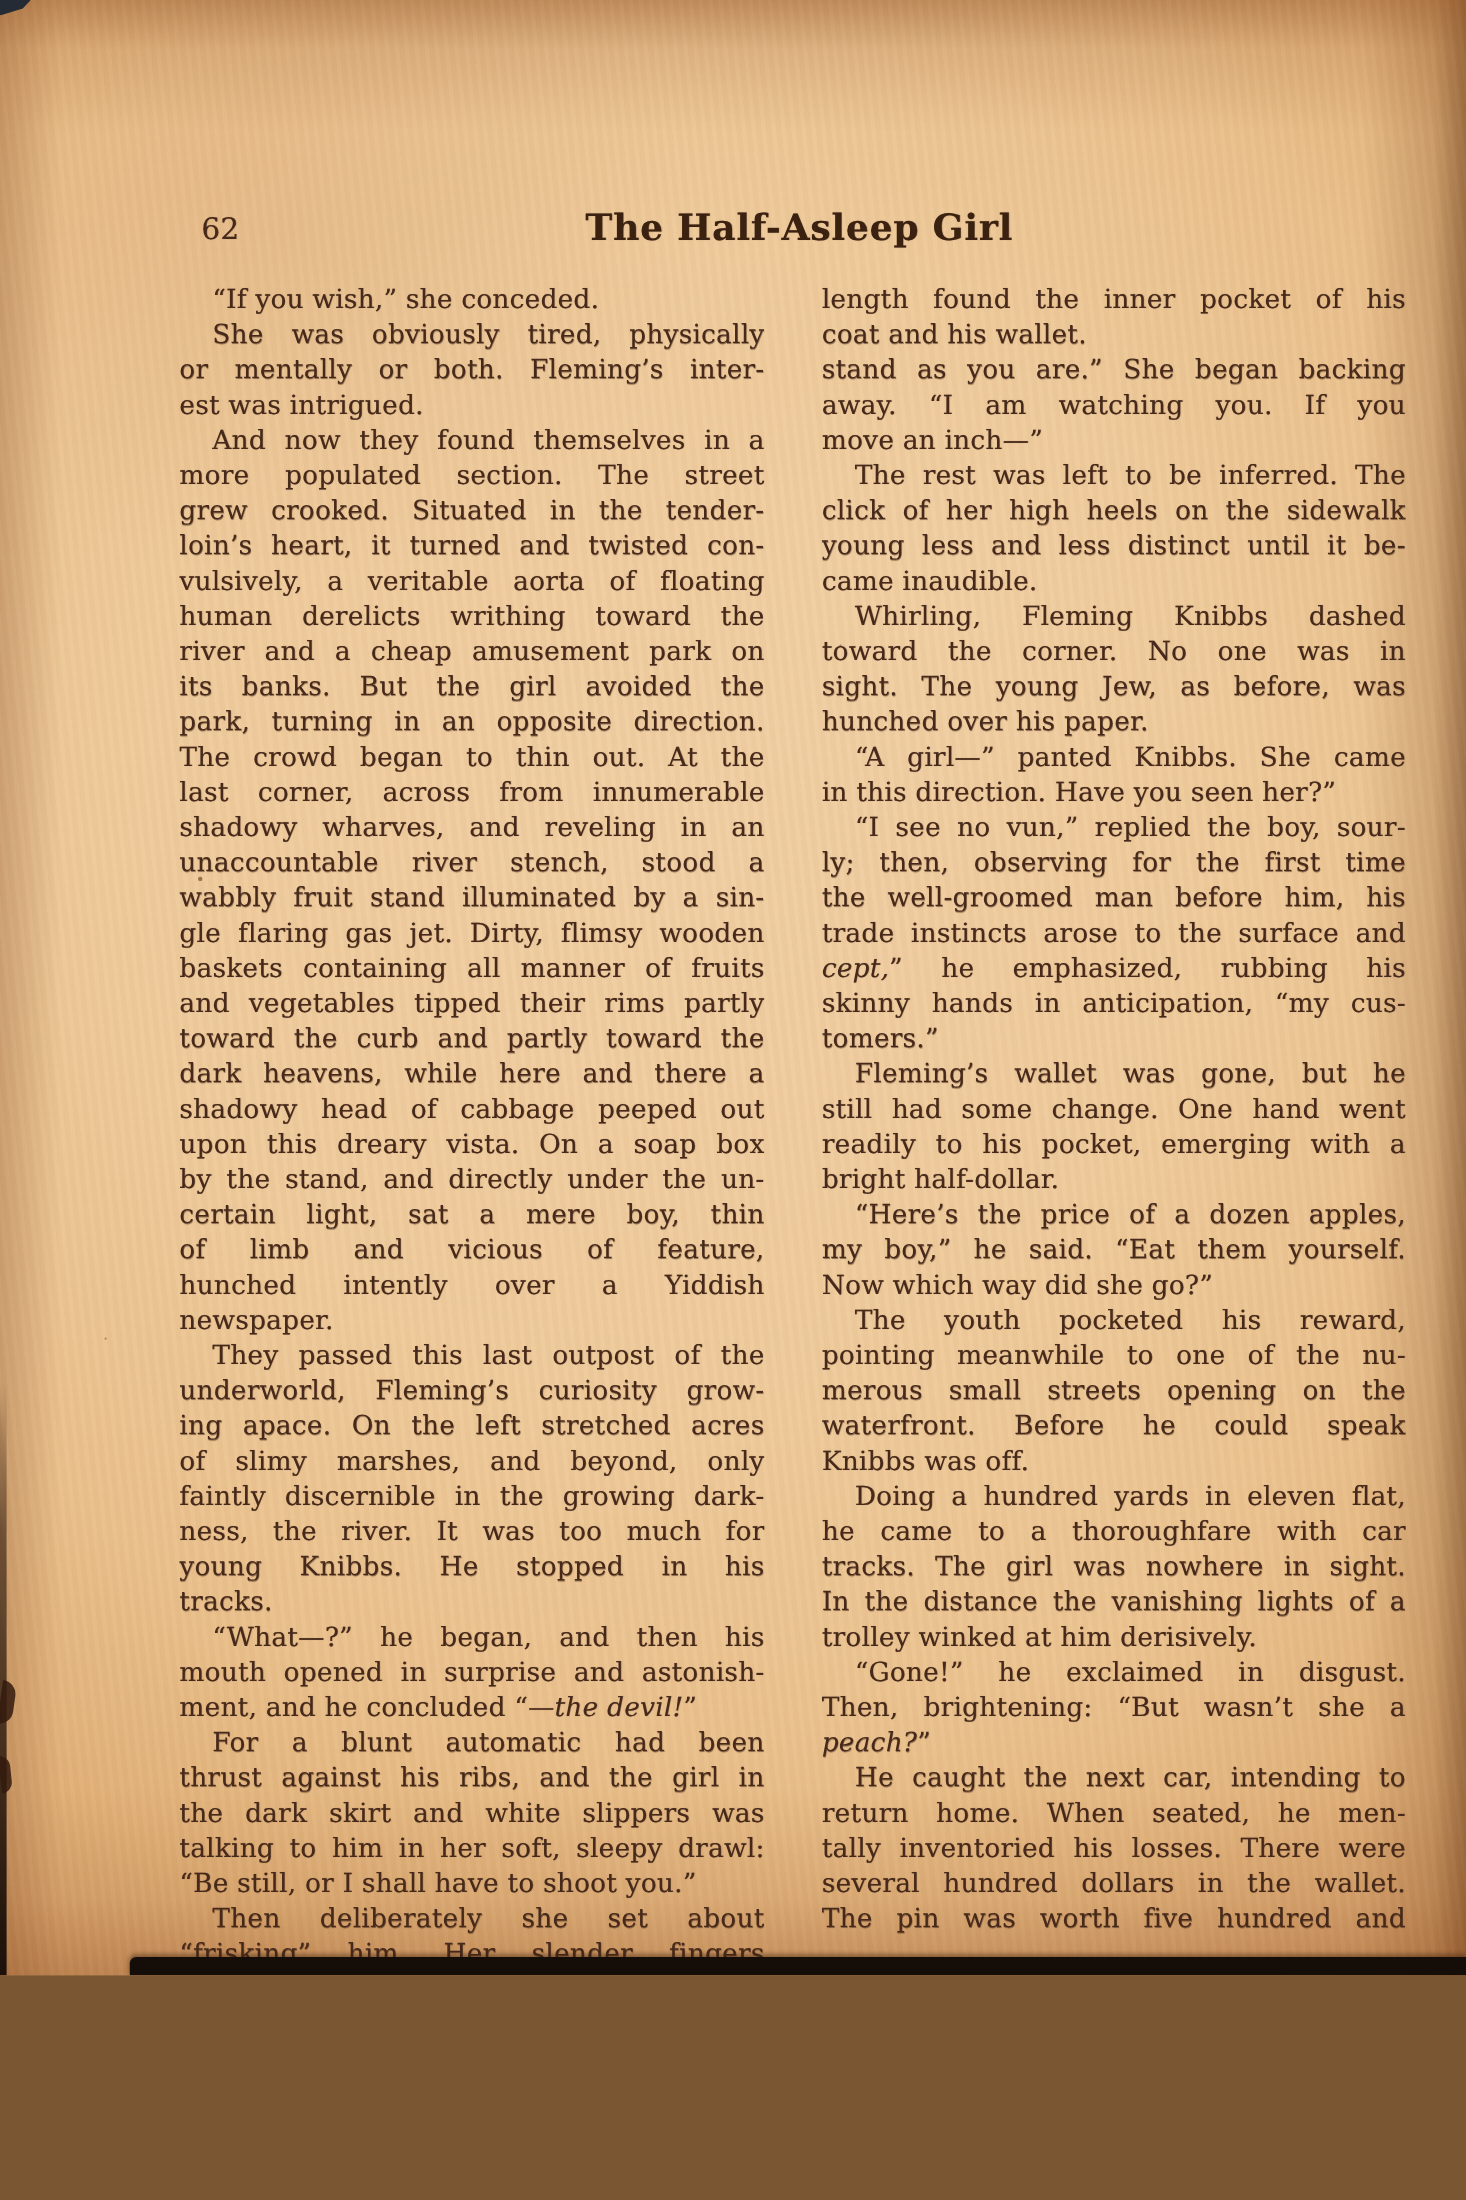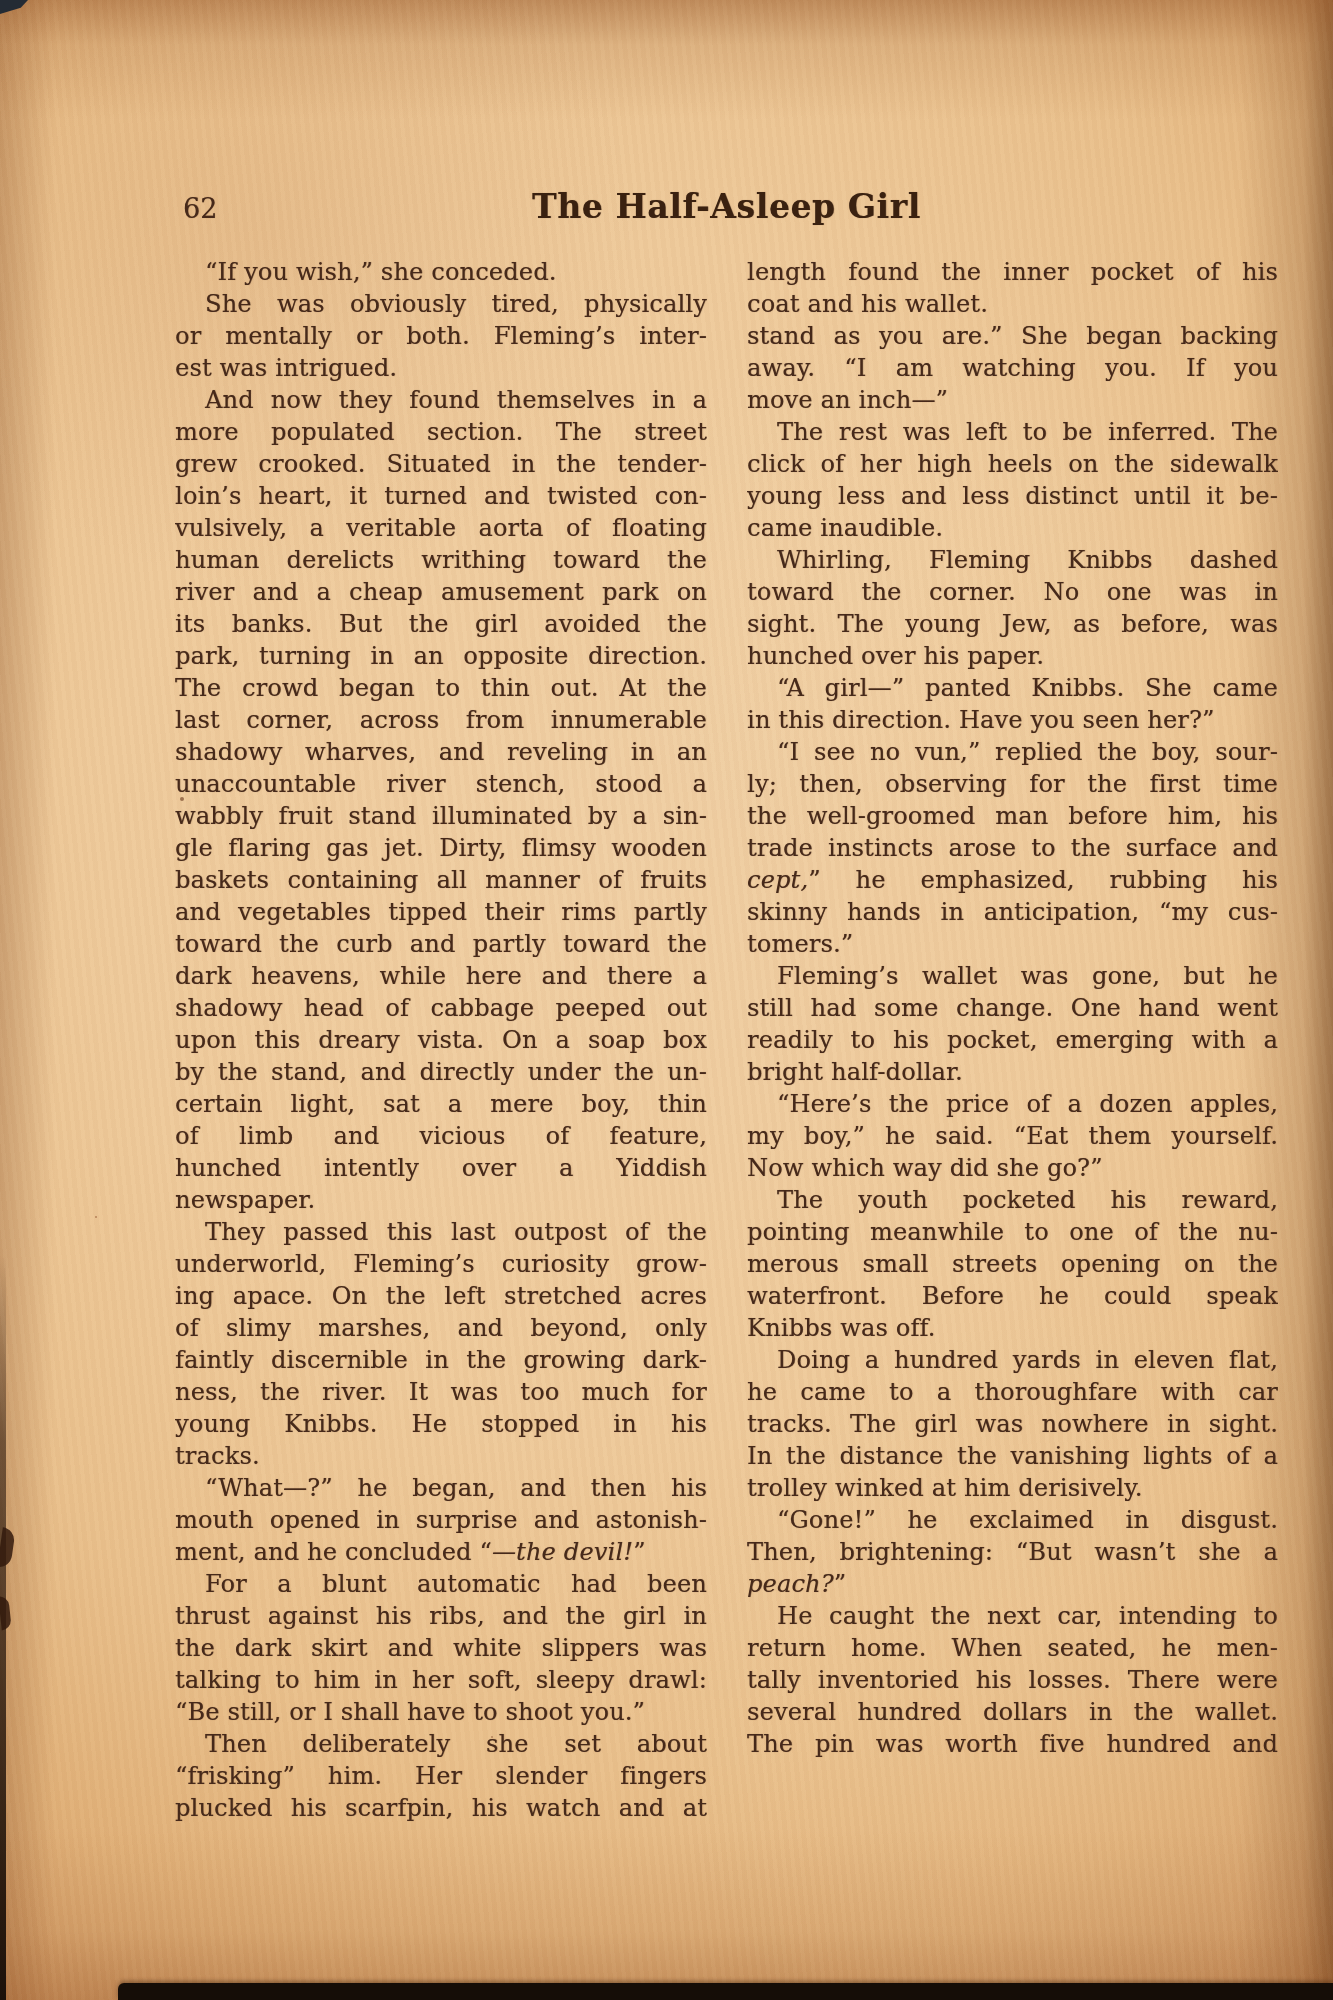--- a/index.html
+++ b/index.html
@@ -1,18 +1,18 @@
 <!DOCTYPE html>
 <html><head>
 <meta charset="utf-8">
 <style>
   html,body{margin:0;padding:0;background:#7a5632;}
   .page{
     position:relative;
-    width:1333px;height:2000px;
+    width:1333px;height:1796px;
     overflow:hidden;
     font-family:"DejaVu Serif","Liberation Serif",serif;
     background:
       linear-gradient(180deg, rgba(146,83,38,0.50) 0px, rgba(146,83,38,0.16) 45px, rgba(146,83,38,0) 120px),
       linear-gradient(0deg, rgba(146,80,36,0.38) 0px, rgba(146,80,36,0.12) 70px, rgba(146,80,36,0) 170px),
       linear-gradient(270deg, rgba(96,50,16,0.55) 0px, rgba(110,58,20,0.22) 30px, rgba(110,58,20,0) 95px),
       linear-gradient(90deg, rgba(120,62,24,0.28) 0px, rgba(120,62,24,0) 55px),
       radial-gradient(ellipse 95% 75% at 46% 42%, #f0cfa4 0%, #eeca9b 40%, #e9c08c 62%, #e0b078 78%, #d29c66 92%, #c68e55 100%);
   }
   
@@ -24,21 +24,21 @@
       radial-gradient(ellipse 30% 20% at 65% 30%, rgba(255,240,210,0.08), rgba(255,240,210,0) 70%),
       repeating-linear-gradient(84deg, rgba(255,232,195,0.03) 0 4px, rgba(150,90,45,0.03) 4px 9px);
   }
   .ink{color:#46291a;text-shadow:0.4px 0.4px 0.7px rgba(64,34,16,0.55);}
 
   .header{position:absolute;top:190px;left:175px;width:1103px;height:40px;}
   .pagenum{position:absolute;left:8px;top:2px;font-size:27px;line-height:34px;}
   .title{display:block;text-align:center;font-weight:bold;font-size:33px;line-height:34px;letter-spacing:0.6px;color:#3a2110;}
 
   .col{position:absolute;top:256px;font-size:24px;}
-  .col.left{left:175px;width:532px;}
+  .col.left{left:163px;width:532px;}
   .col.right{left:747px;width:531px;}
   .ln{
     height:32px;line-height:32px;overflow:hidden;
     text-align:justify;text-align-last:justify;
     letter-spacing:0.2px;
   }
   .ln.end{text-align-last:left;}
   .ln.indent{text-indent:30px;}
   .ln em{font-style:italic;}
 

